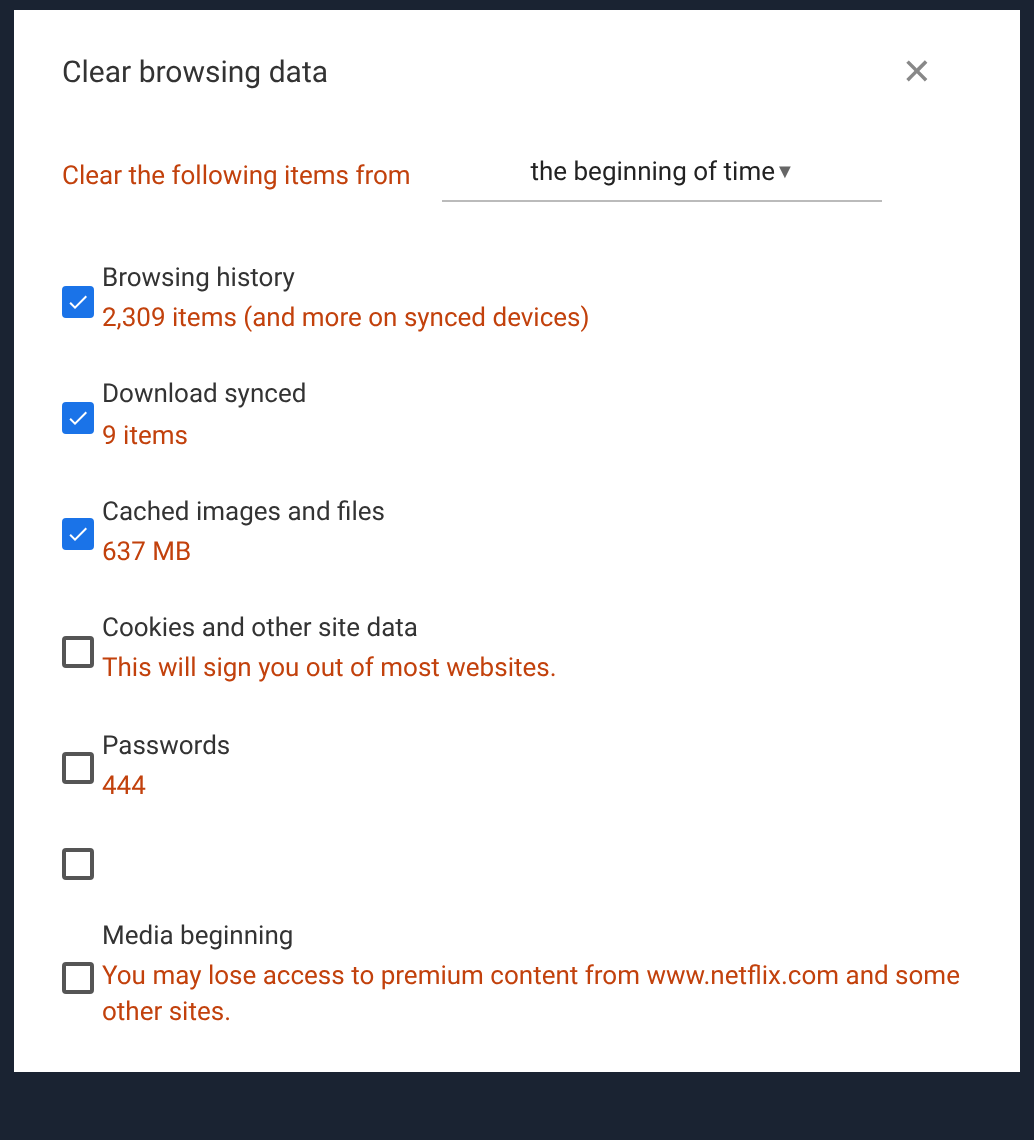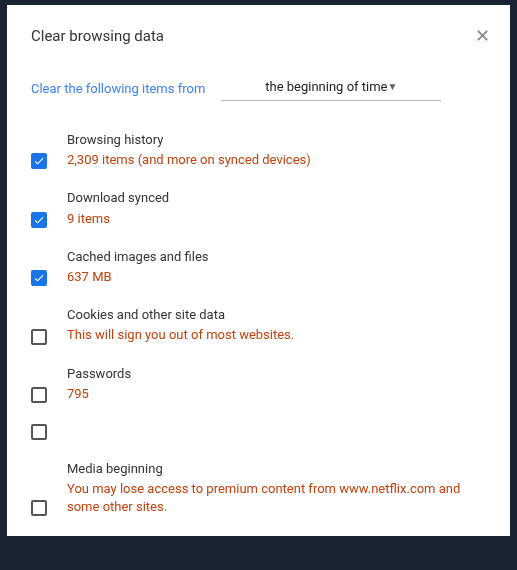--- a/index.html
+++ b/index.html
@@ -21,21 +21,21 @@
       background: #fff;
       width: 503px;
       margin: 5px 7px;
       padding: 0;
       position: relative;
     }
     .dialog-header {
       display: flex;
       justify-content: space-between;
       align-items: center;
-      padding: 18px 16px 8px 24px;
+      padding: 18px 40px 8px 24px;
     }
     .dialog-title {
       font-size: 15px;
       color: #333;
       font-weight: 400;
     }
     .close-btn {
       background: none;
       border: none;
       font-size: 18px;
@@ -45,21 +45,21 @@
       line-height: 1;
     }
     .timerange-row {
       display: flex;
       align-items: center;
       padding: 18px 24px 10px 24px;
       gap: 16px;
     }
     .timerange-label {
       font-size: 13px;
-      color: #3b82f6;
+      color: #c2410c;
     }
     .timerange-select {
       display: flex;
       align-items: center;
       justify-content: center;
       border-bottom: 1px solid #bbb;
       padding: 4px 6px 6px 6px;
       width: 220px;
       cursor: pointer;
     }
@@ -69,23 +69,23 @@
     }
     .chevron-down {
       font-size: 10px;
       color: #666;
     }
     .items-list {
       padding: 10px 24px 10px 24px;
     }
     .item-row {
       display: flex;
-      align-items: flex-end;
+      align-items: center;
       padding: 10px 0;
-      gap: 20px;
+      gap: 4px;
     }
     .checkbox {
       flex-shrink: 0;
       width: 16px;
       height: 16px;
       border: 2px solid #555;
       border-radius: 2px;
       margin-top: 1px;
       display: flex;
       align-items: center;
@@ -175,21 +175,21 @@
         <div class="checkbox"></div>
         <div class="item-text">
           <div class="item-title">Cookies and other site data</div>
           <div class="item-sub">This will sign you out of most websites.</div>
         </div>
       </div>
       <div class="item-row">
         <div class="checkbox"></div>
         <div class="item-text">
           <div class="item-title">Passwords</div>
-          <div class="item-sub">795</div>
+          <div class="item-sub">444</div>
         </div>
       </div>
       <div class="item-row">
         <div class="checkbox"></div>
       </div>
       <div class="item-row">
         <div class="checkbox"></div>
         <div class="item-text">
           <div class="item-title">Media beginning</div>
           <div class="item-sub">You may lose access to premium content from www.netflix.com and some other sites.</div>

